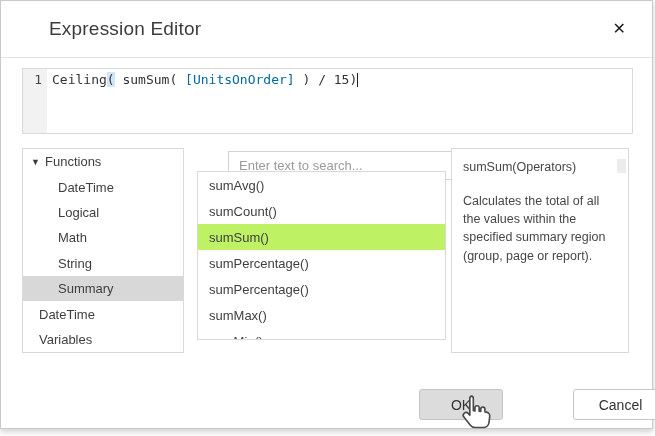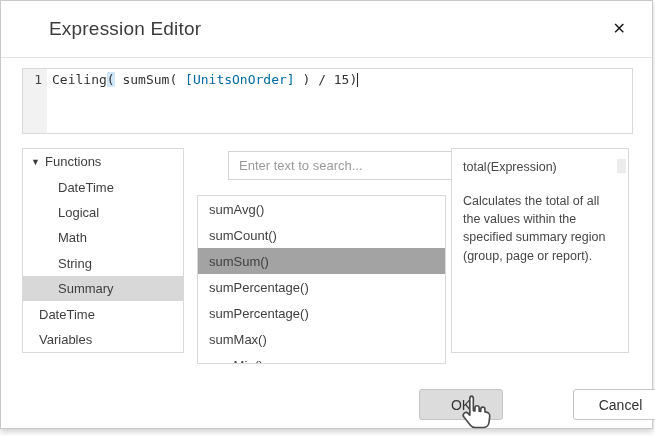--- a/index.html
+++ b/index.html
@@ -66,27 +66,27 @@
     width: 249px; height: 29px;
     border: 1px solid #d4d4d4; background: #fff; margin-left: 31px;
   }
   .searchbox input {
     width: 100%; height: 100%; border: none; outline: none;
     padding: 0 10px; font-size: 13px; color: #3f3f3f;
     font-family: "Liberation Sans", sans-serif; background: transparent;
   }
   .searchbox input::placeholder { color: #9b9b9b; opacity: 1; }
   .flist {
-    position: absolute; left: 196px; top: 194px;
+    position: absolute; left: 196px; top: 170px;
     width: 249px; height: 169px;
     border: 1px solid #d9d9d9; background: #fff;
     overflow: hidden; font-size: 13px; color: #3f3f3f; text-align: right;
   }
   .flist-row { height: 26px; display: flex; align-items: center; padding-left: 11px; cursor: pointer; }
-  .flist-row.selected { background: #a3a3a3; }
+  .flist-row.selected { background: #bef264; }
   .desc {
     position: absolute; left: 450px; top: 147px;
     width: 178px; height: 205px;
     border: 1px solid #d9d9d9; background: #fff;
     padding: 9px 11px; font-size: 12.5px; color: #474747;
     line-height: 1.45; overflow: hidden;
   }
   .desc .signature { margin-bottom: 16px; }
   .desc .thumb {
     position: absolute; right: 2px; top: 10px;
@@ -176,21 +176,21 @@
     </div>
     <div class="flist-row">
       <span>sumMax()</span>
     </div>
     <div class="flist-row">
       <span>sumMin()</span>
     </div>
   </div>
 
   <div class="desc">
-    <div class="signature">total(Expression)</div>
+    <div class="signature">sumSum(Operators)</div>
     <div class="body">Calculates the total of all the values within the specified summary region (group, page or report).</div>
     <div class="thumb"></div>
   </div>
 
   <button class="btn ok">OK</button>
   <button class="btn cancel">Cancel</button>
 
 </div>
 
 <svg class="cursor" viewBox="0 0 32 34">

